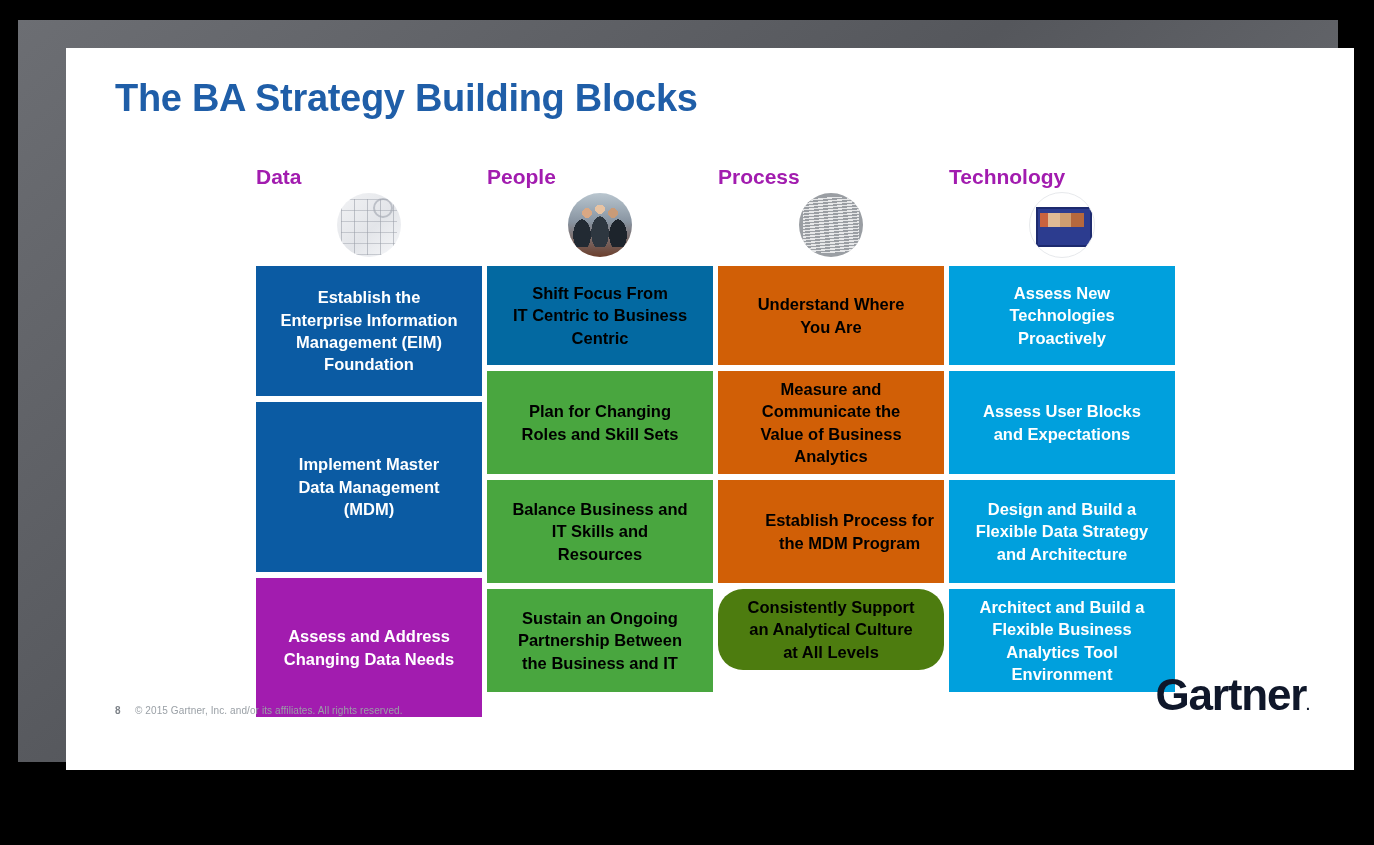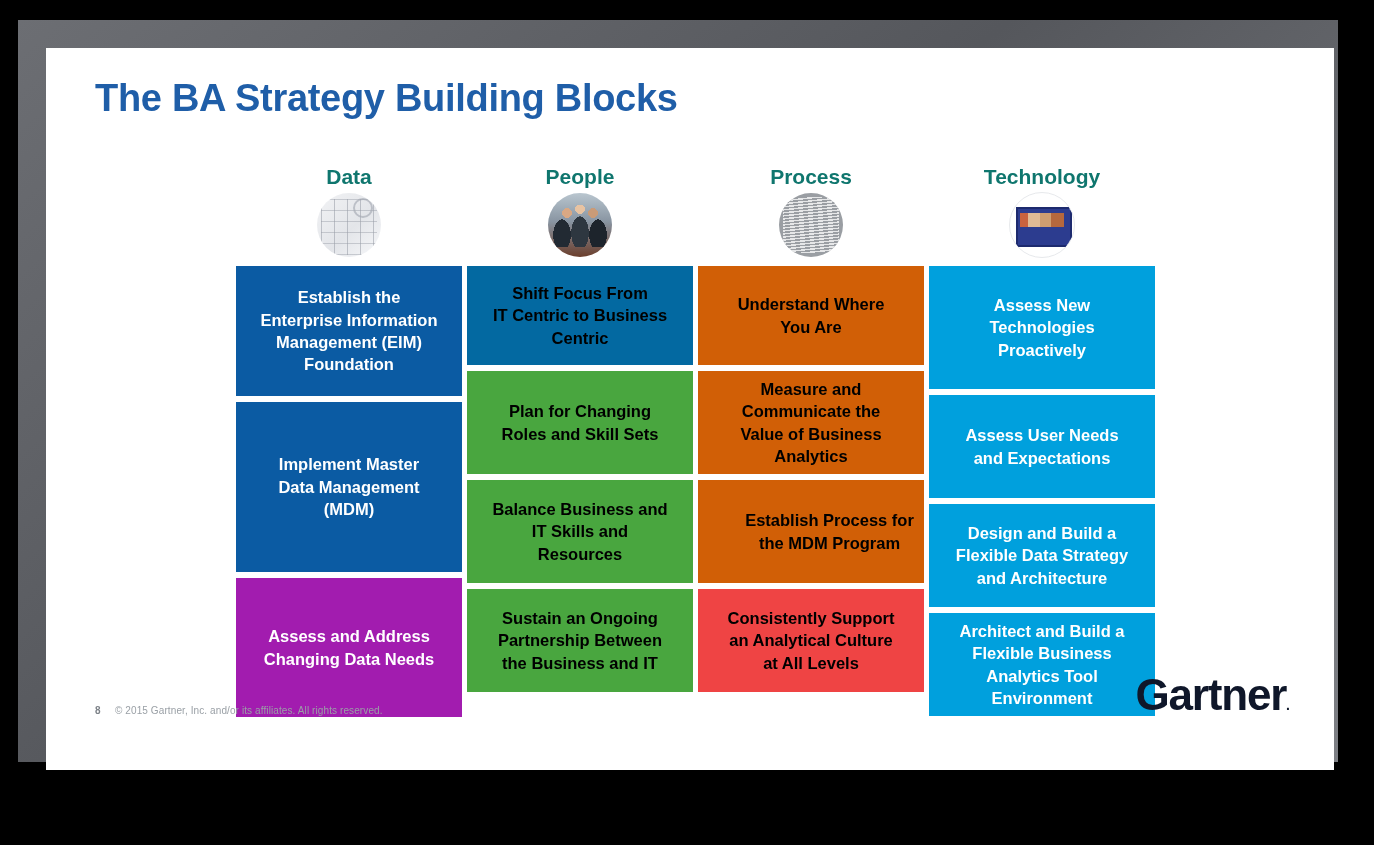--- a/index.html
+++ b/index.html
@@ -25,21 +25,21 @@
     left: 18px;
     top: 20px;
     width: 1320px;
     height: 742px;
     background: linear-gradient(140deg, #6c6e73 0%, #55575c 45%, #7d7f84 100%);
     box-shadow: 0 2px 6px rgba(0,0,0,0.6);
   }
 
   .slide {
     position: absolute;
-    left: 28px;
+    left: 48px;
     top: 28px;
     width: 1288px;
     height: 722px;
     background: #ffffff;
     overflow: hidden;
   }
 
   
   .slide-title {
     position: absolute;
@@ -66,24 +66,23 @@
     top: 118px;
     width: 226px;
   }
 
   .col-0 { left: 190px; }
   .col-1 { left: 421px; }
   .col-2 { left: 652px; }
   .col-3 { left: 883px; }
 
   .col-header {
-    text-align: center;
     font-size: 21px;
     font-weight: bold;
-    color: #0f766e;
+    color: #a21caf;
     line-height: 1;
     margin-bottom: 5px;
   }
 
   .col-icon-wrap {
     height: 66px;
     display: flex;
     align-items: center;
     justify-content: center;
     margin-bottom: 8px;
@@ -278,33 +277,33 @@
               <div class="col-icon icon-handwriting"></div>
             </div>
             <div class="block dark-text" style="background: rgb(209, 95, 6); height: 99px;">Understand Where
 You Are</div>
             <div class="block dark-text" style="background: rgb(209, 95, 6); height: 103px;">Measure and
 Communicate the
 Value of Business
 Analytics</div>
             <div class="block dark-text" style="background: rgb(209, 95, 6); height: 103px; padding-left: 45px;">Establish Process for
 the MDM Program</div>
-            <div class="block dark-text" style="background: #ef4444; height: 103px;">Consistently Support
+            <div class="block dark-text" style="background: #4d7c0f; height: 81px; border-radius: 25px;">Consistently Support
 an Analytical Culture
 at All Levels</div>
           </div>
           <div class="column col-3">
             <div class="col-header">Technology</div>
             <div class="col-icon-wrap">
               <div class="col-icon icon-toolbox"></div>
             </div>
-            <div class="block" style="background: rgb(0, 160, 221); height: 123px;">Assess New
+            <div class="block" style="background: rgb(0, 160, 221); height: 99px;">Assess New
 Technologies
 Proactively</div>
-            <div class="block" style="background: rgb(0, 160, 221); height: 103px;">Assess User Needs
+            <div class="block" style="background: rgb(0, 160, 221); height: 103px;">Assess User Blocks
 and Expectations</div>
             <div class="block" style="background: rgb(0, 160, 221); height: 103px;">Design and Build a
 Flexible Data Strategy
 and Architecture</div>
             <div class="block" style="background: rgb(0, 160, 221); height: 103px;">Architect and Build a
 Flexible Business
 Analytics Tool
 Environment</div>
           </div>
         </div>

